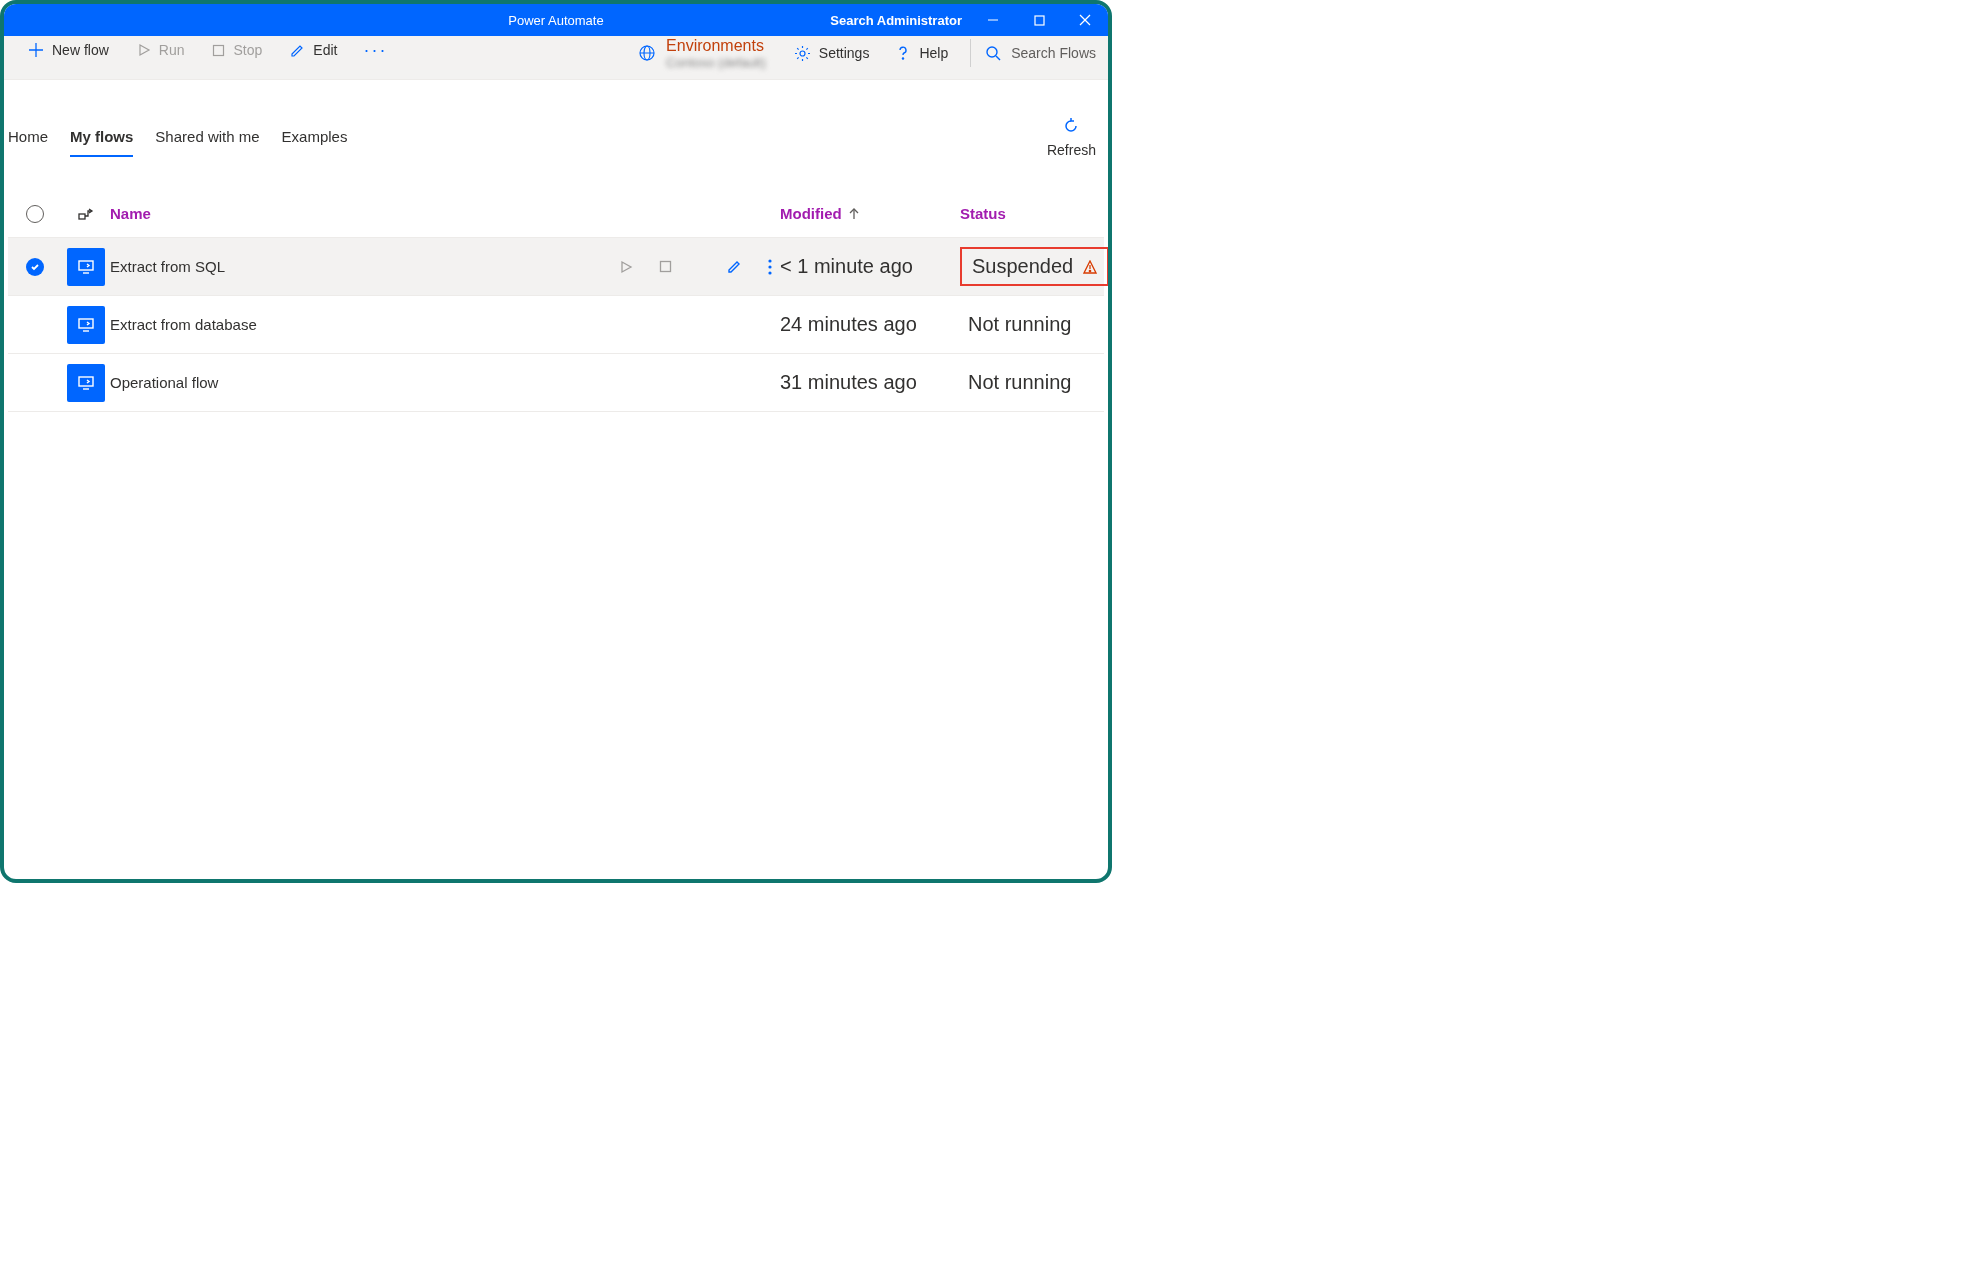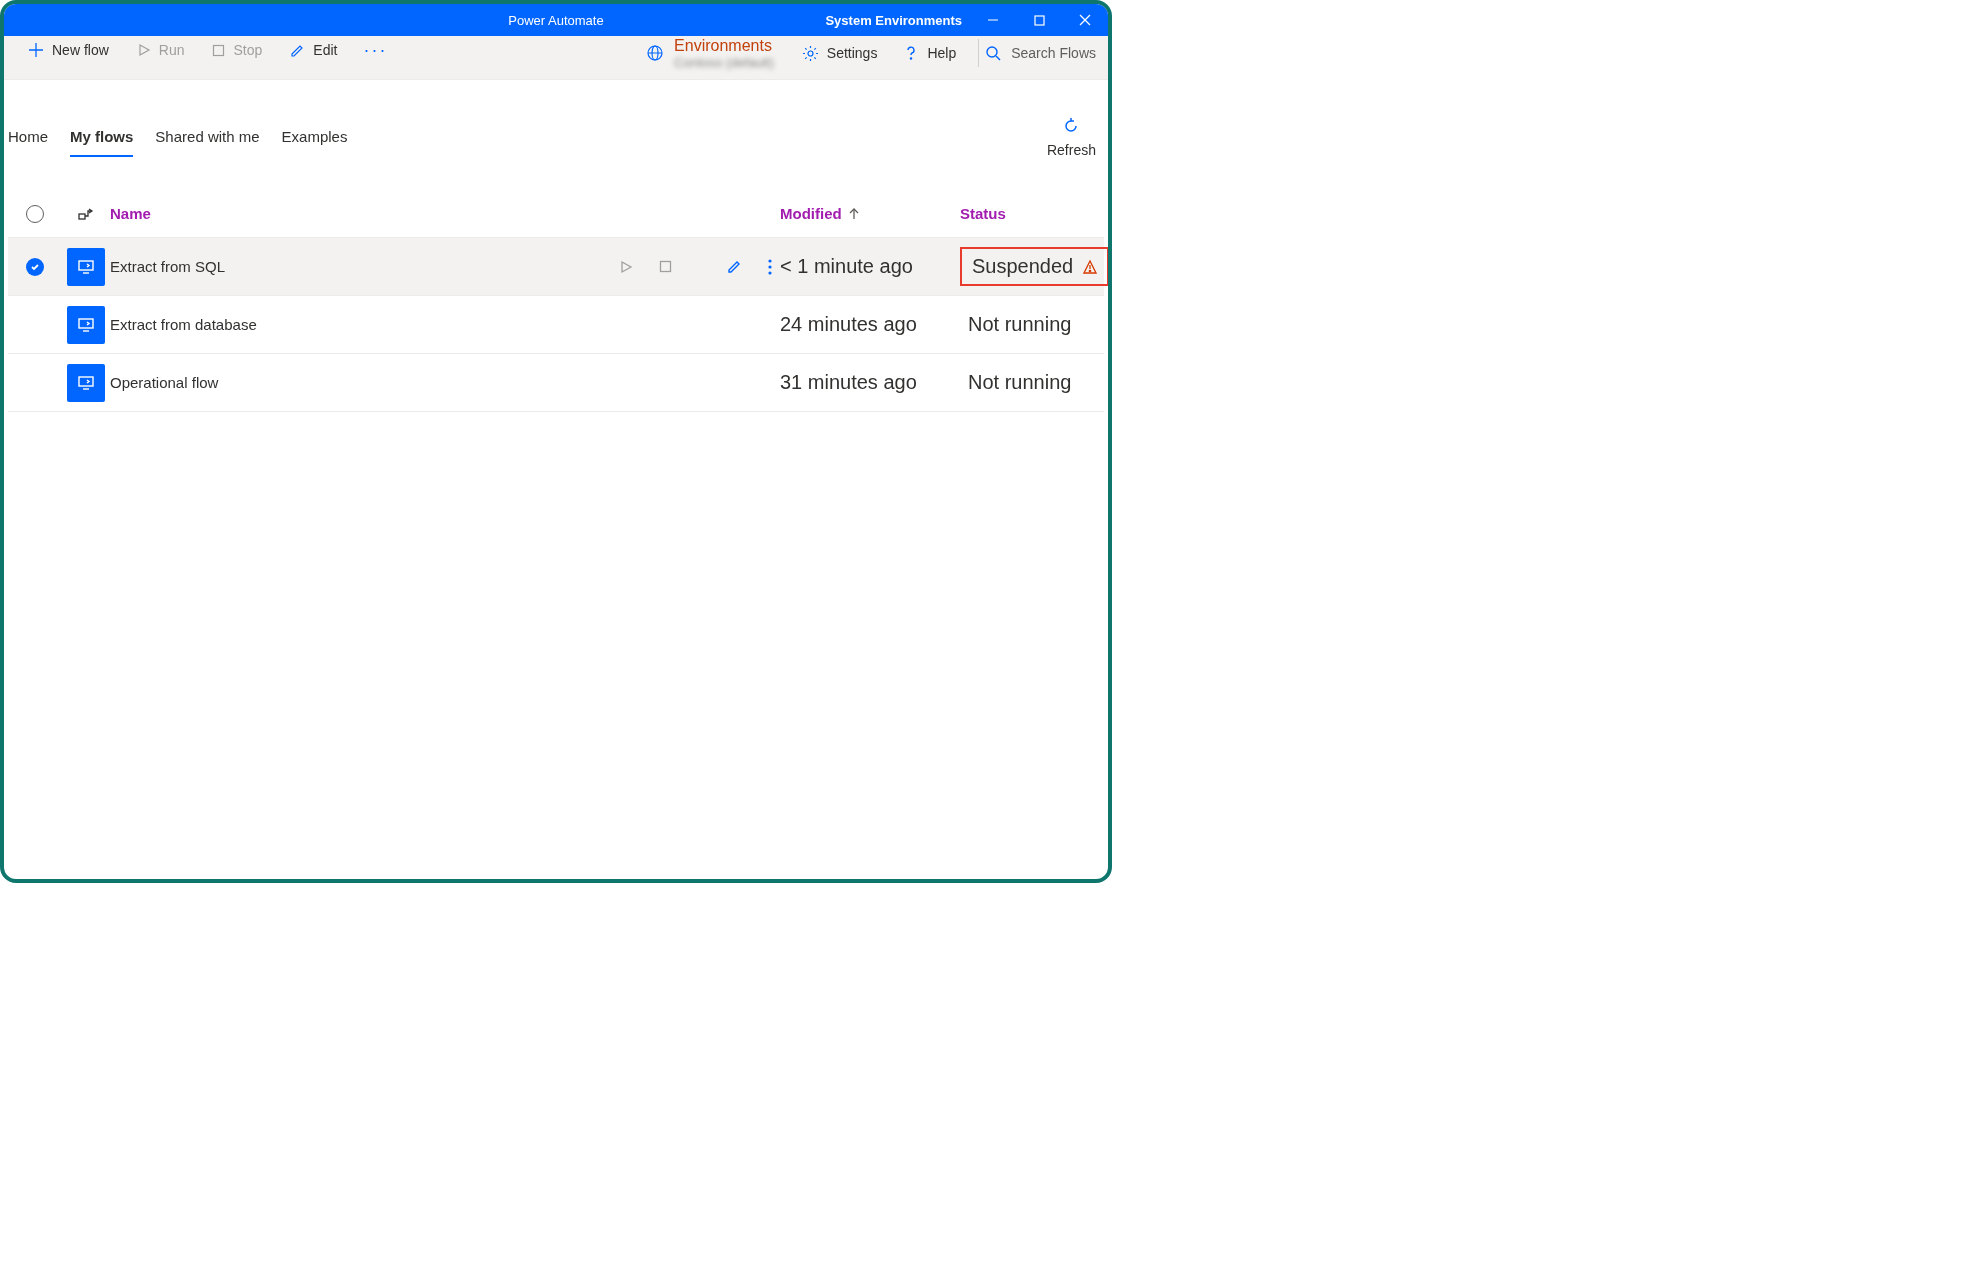--- a/index.html
+++ b/index.html
@@ -92,21 +92,21 @@
     color: #888;
     filter: blur(2.5px);
     user-select: none;
   }
   .ico-blue { color: #0066ff; display:flex; }
 
   .search-area {
     display: flex;
     align-items: center;
     gap: 10px;
-    padding-left: 6px;
+    padding-left: 14px;
     margin-left: 8px;
     border-left: 1px solid #d0d0d0;
     height: 28px;
   }
   .search-text { color: #605e5c; }
 
   
   .content {
     flex: 1;
     padding: 30px 0 0 0;
@@ -215,21 +215,21 @@
 
   svg { display:block; }
 </style>
 </head>
 <body>
 
 <div class="window">
 
   <div class="titlebar">
     <div class="titlebar-title">Power Automate</div>
-    <div class="titlebar-user">System Environments</div>
+    <div class="titlebar-user">Search Administrator</div>
     <div class="win-controls">
       <div class="win-btn">
         <svg width="12" height="12" viewBox="0 0 12 12">
             <line x1="1" y1="6" x2="11" y2="6" stroke-width="1.2"></line>
           </svg>
       </div>
       <div class="win-btn">
         <svg width="11" height="11" viewBox="0 0 11 11">
             <rect x="1" y="1" width="9" height="9" fill="none" stroke-width="1.2"></rect>
           </svg>

